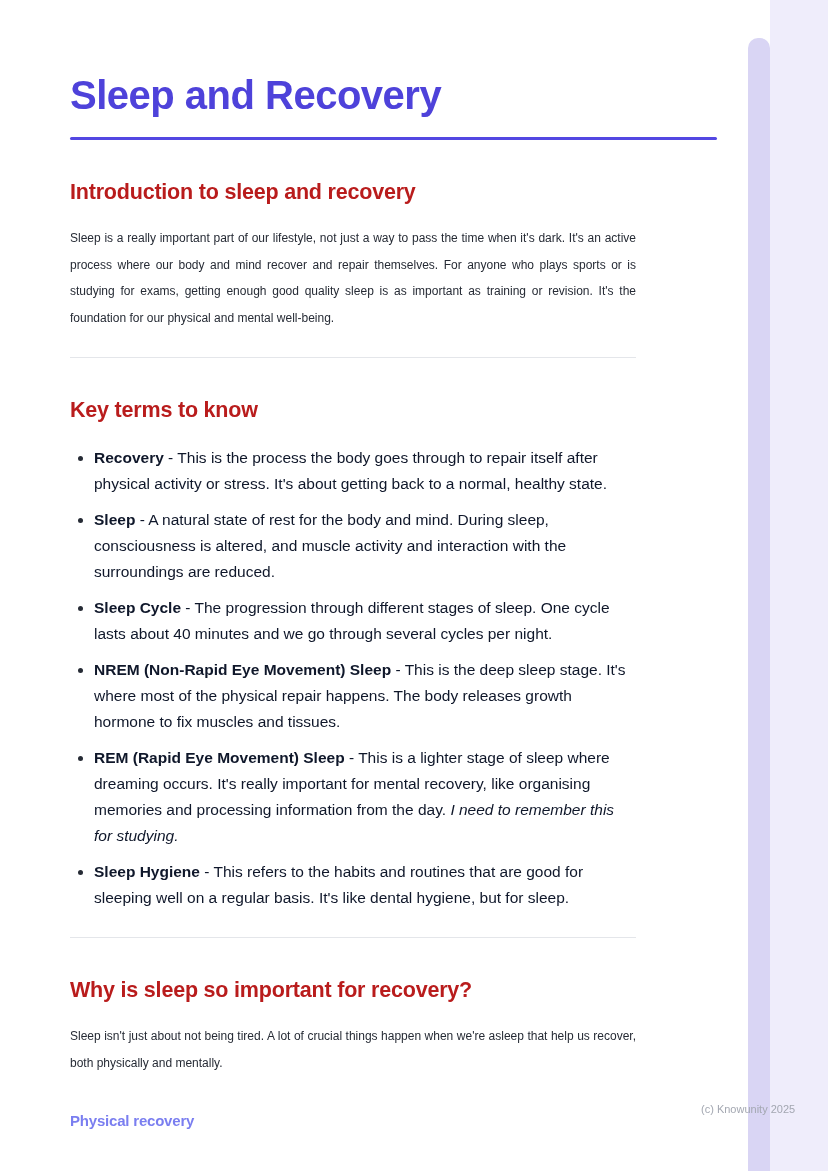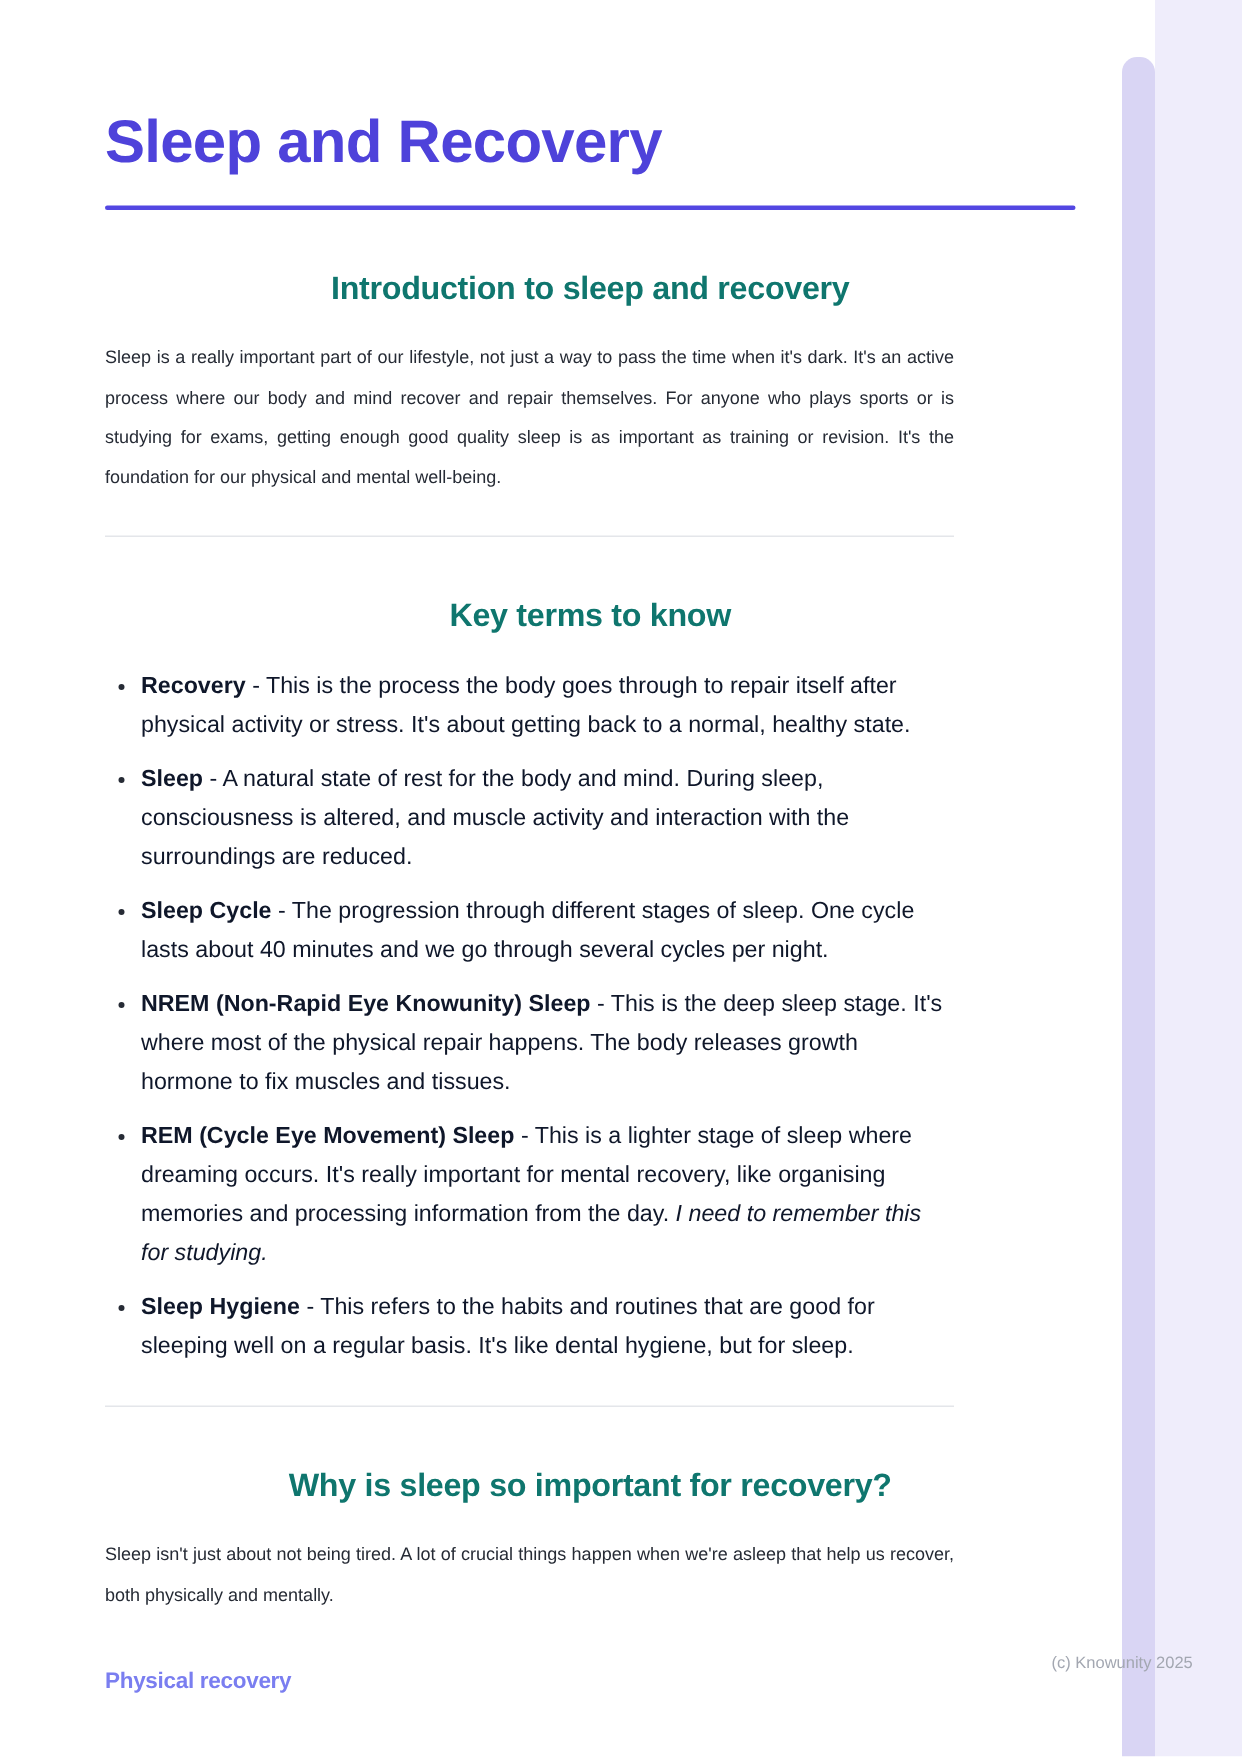--- a/index.html
+++ b/index.html
@@ -29,23 +29,22 @@
     font-size: 40px; line-height: 1.15; font-weight: 800;
     letter-spacing: -0.5px; color: #4e42da;
   }
   .title-rule {
     margin-top: 19px; height: 3px; width: 647px;
     background: #5347e2; border: none; border-radius: 2px;
   }
 
   h2.section-heading {
     margin-top: 40px;
-    font-size: 21.5px; font-weight: 700; color: #0f766e;
+    font-size: 21.5px; font-weight: 700; color: #b91c1c;
     letter-spacing: -0.2px;
-    text-align: center;
   }
   h3.sub-heading {
     margin-top: 36px;
     font-size: 15px; font-weight: 700; color: #7a7ef0;
     letter-spacing: -0.2px;
   }
 
   p.body-text {
     margin-top: 20px; width: 566px;
     font-size: 12px; line-height: 26.5px;
@@ -107,26 +106,26 @@
           <b>Sleep</b>
           <span>- A natural state of rest for the body and mind. During sleep, consciousness is altered, and muscle activity and interaction with the surroundings are reduced.</span>
           
         </li>
         <li>
           <b>Sleep Cycle</b>
           <span>- The progression through different stages of sleep. One cycle lasts about 40 minutes and we go through several cycles per night.</span>
           
         </li>
         <li>
-          <b>NREM (Non-Rapid Eye Knowunity) Sleep</b>
+          <b>NREM (Non-Rapid Eye Movement) Sleep</b>
           <span>- This is the deep sleep stage. It's where most of the physical repair happens. The body releases growth hormone to fix muscles and tissues.</span>
           
         </li>
         <li>
-          <b>REM (Cycle Eye Movement) Sleep</b>
+          <b>REM (Rapid Eye Movement) Sleep</b>
           <span>- This is a lighter stage of sleep where dreaming occurs. It's really important for mental recovery, like organising memories and processing information from the day.</span>
           <i>I need to remember this for studying.</i>
         </li>
         <li>
           <b>Sleep Hygiene</b>
           <span>- This refers to the habits and routines that are good for sleeping well on a regular basis. It's like dental hygiene, but for sleep.</span>
           
         </li>
       </ul>
     </section>

